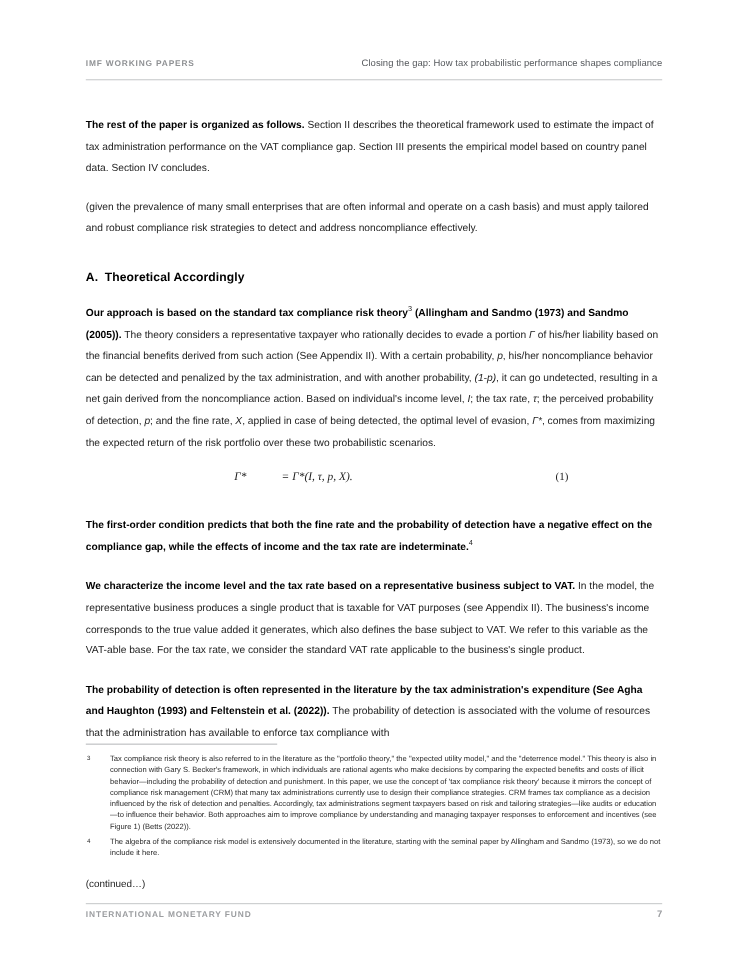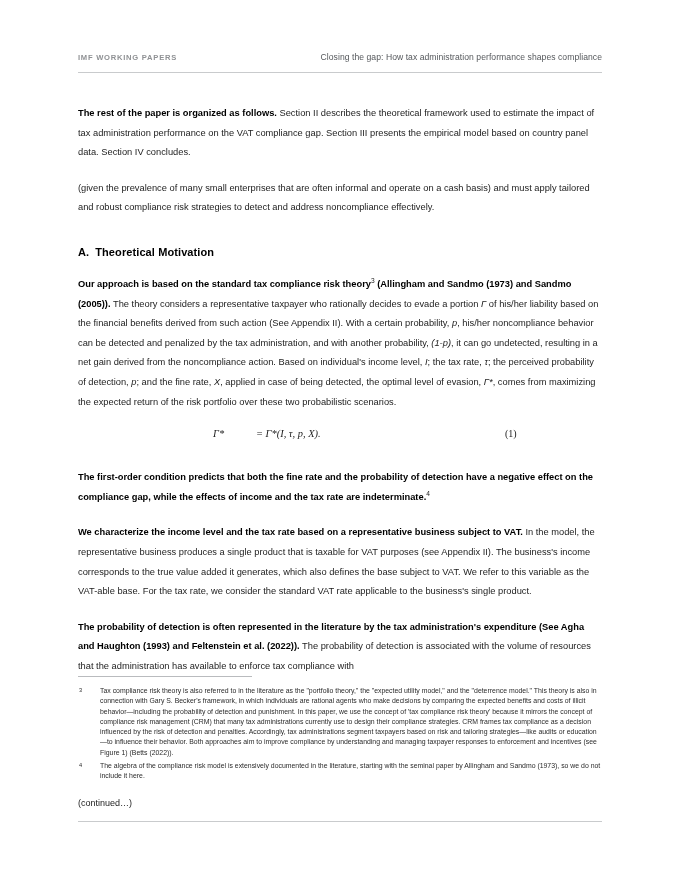--- a/index.html
+++ b/index.html
@@ -203,32 +203,32 @@
     color: #9b9da0;
   }
 </style>
 </head>
 <body>
 
 <div class="page">
 
   <div class="running-header">
     <div class="rh-left">IMF WORKING PAPERS</div>
-    <div class="rh-right">Closing the gap: How tax administration performance shapes compliance</div>
+    <div class="rh-right">Closing the gap: How tax probabilistic performance shapes compliance</div>
   </div>
   <div class="header-rule"></div>
 
   <div class="content">
 
     <p class="body-para"><b>The rest of the paper is organized as follows.</b><span> Section II describes the theoretical framework used to estimate the impact of tax administration performance on the VAT compliance gap. Section III presents the empirical model based on country panel data. Section IV concludes.</span></p>
 
     <p class="body-para"><span>(given the prevalence of many small enterprises that are often informal and operate on a cash basis) and must apply tailored and robust compliance risk strategies to detect and address noncompliance effectively.</span></p>
 
 
-    <h2 class="sub-title"><span class="lbl">A.</span><span>Theoretical Motivation</span></h2>
+    <h2 class="sub-title"><span class="lbl">A.</span><span>Theoretical Accordingly</span></h2>
 
     <p class="body-para"><b>Our approach is based on the standard tax compliance risk theory</b><sup>3</sup><b> (Allingham and Sandmo (1973) and Sandmo (2005)).</b><span> The theory considers a representative taxpayer who rationally decides to evade a portion </span><span class="it">Γ</span><span> of his/her liability based on the financial benefits derived from such action (See Appendix II). With a certain probability, </span><span class="it">p</span><span>, his/her noncompliance behavior can be detected and penalized by the tax administration, and with another probability, </span><span class="it">(1-p)</span><span>, it can go undetected, resulting in a net gain derived from the noncompliance action. Based on individual's income level, </span><span class="it">I</span><span>; the tax rate, </span><span class="it">τ</span><span>; the perceived probability of detection, </span><span class="it">p</span><span>; and the fine rate, </span><span class="it">X</span><span>, applied in case of being detected, the optimal level of evasion, </span><span class="it">Γ*</span><span>,  comes from maximizing the expected return of the risk portfolio over these two probabilistic scenarios.</span></p>
 
     <div class="equation-row">
       <span class="eq-sym">Γ*</span>
       <span class="eq-body">= Γ*(I, τ, p, X).</span>
       <span class="eq-num">(1)</span>
     </div>
 
     <p class="body-para"><b>The first-order condition predicts that both the fine rate and the probability of detection have a negative effect on the compliance gap, while the effects of income and the tax rate are indeterminate.</b><sup>4</sup></p>
@@ -247,14 +247,18 @@
     </div>
     <div class="fn">
       <span class="fn-mark">4</span>
       <span>The algebra of the compliance risk model is extensively documented in the literature, starting with the seminal paper by Allingham and Sandmo (1973), so we do not include it here.</span>
     </div>
   </div>
 
   <div class="continued">(continued…)</div>
 
   <div class="footer-rule"></div>
+  <div class="page-footer">
+    <div class="pf-left">INTERNATIONAL MONETARY FUND</div>
+    <div class="pf-right">7</div>
+  </div>
 
 </div>
 
 </body></html>

